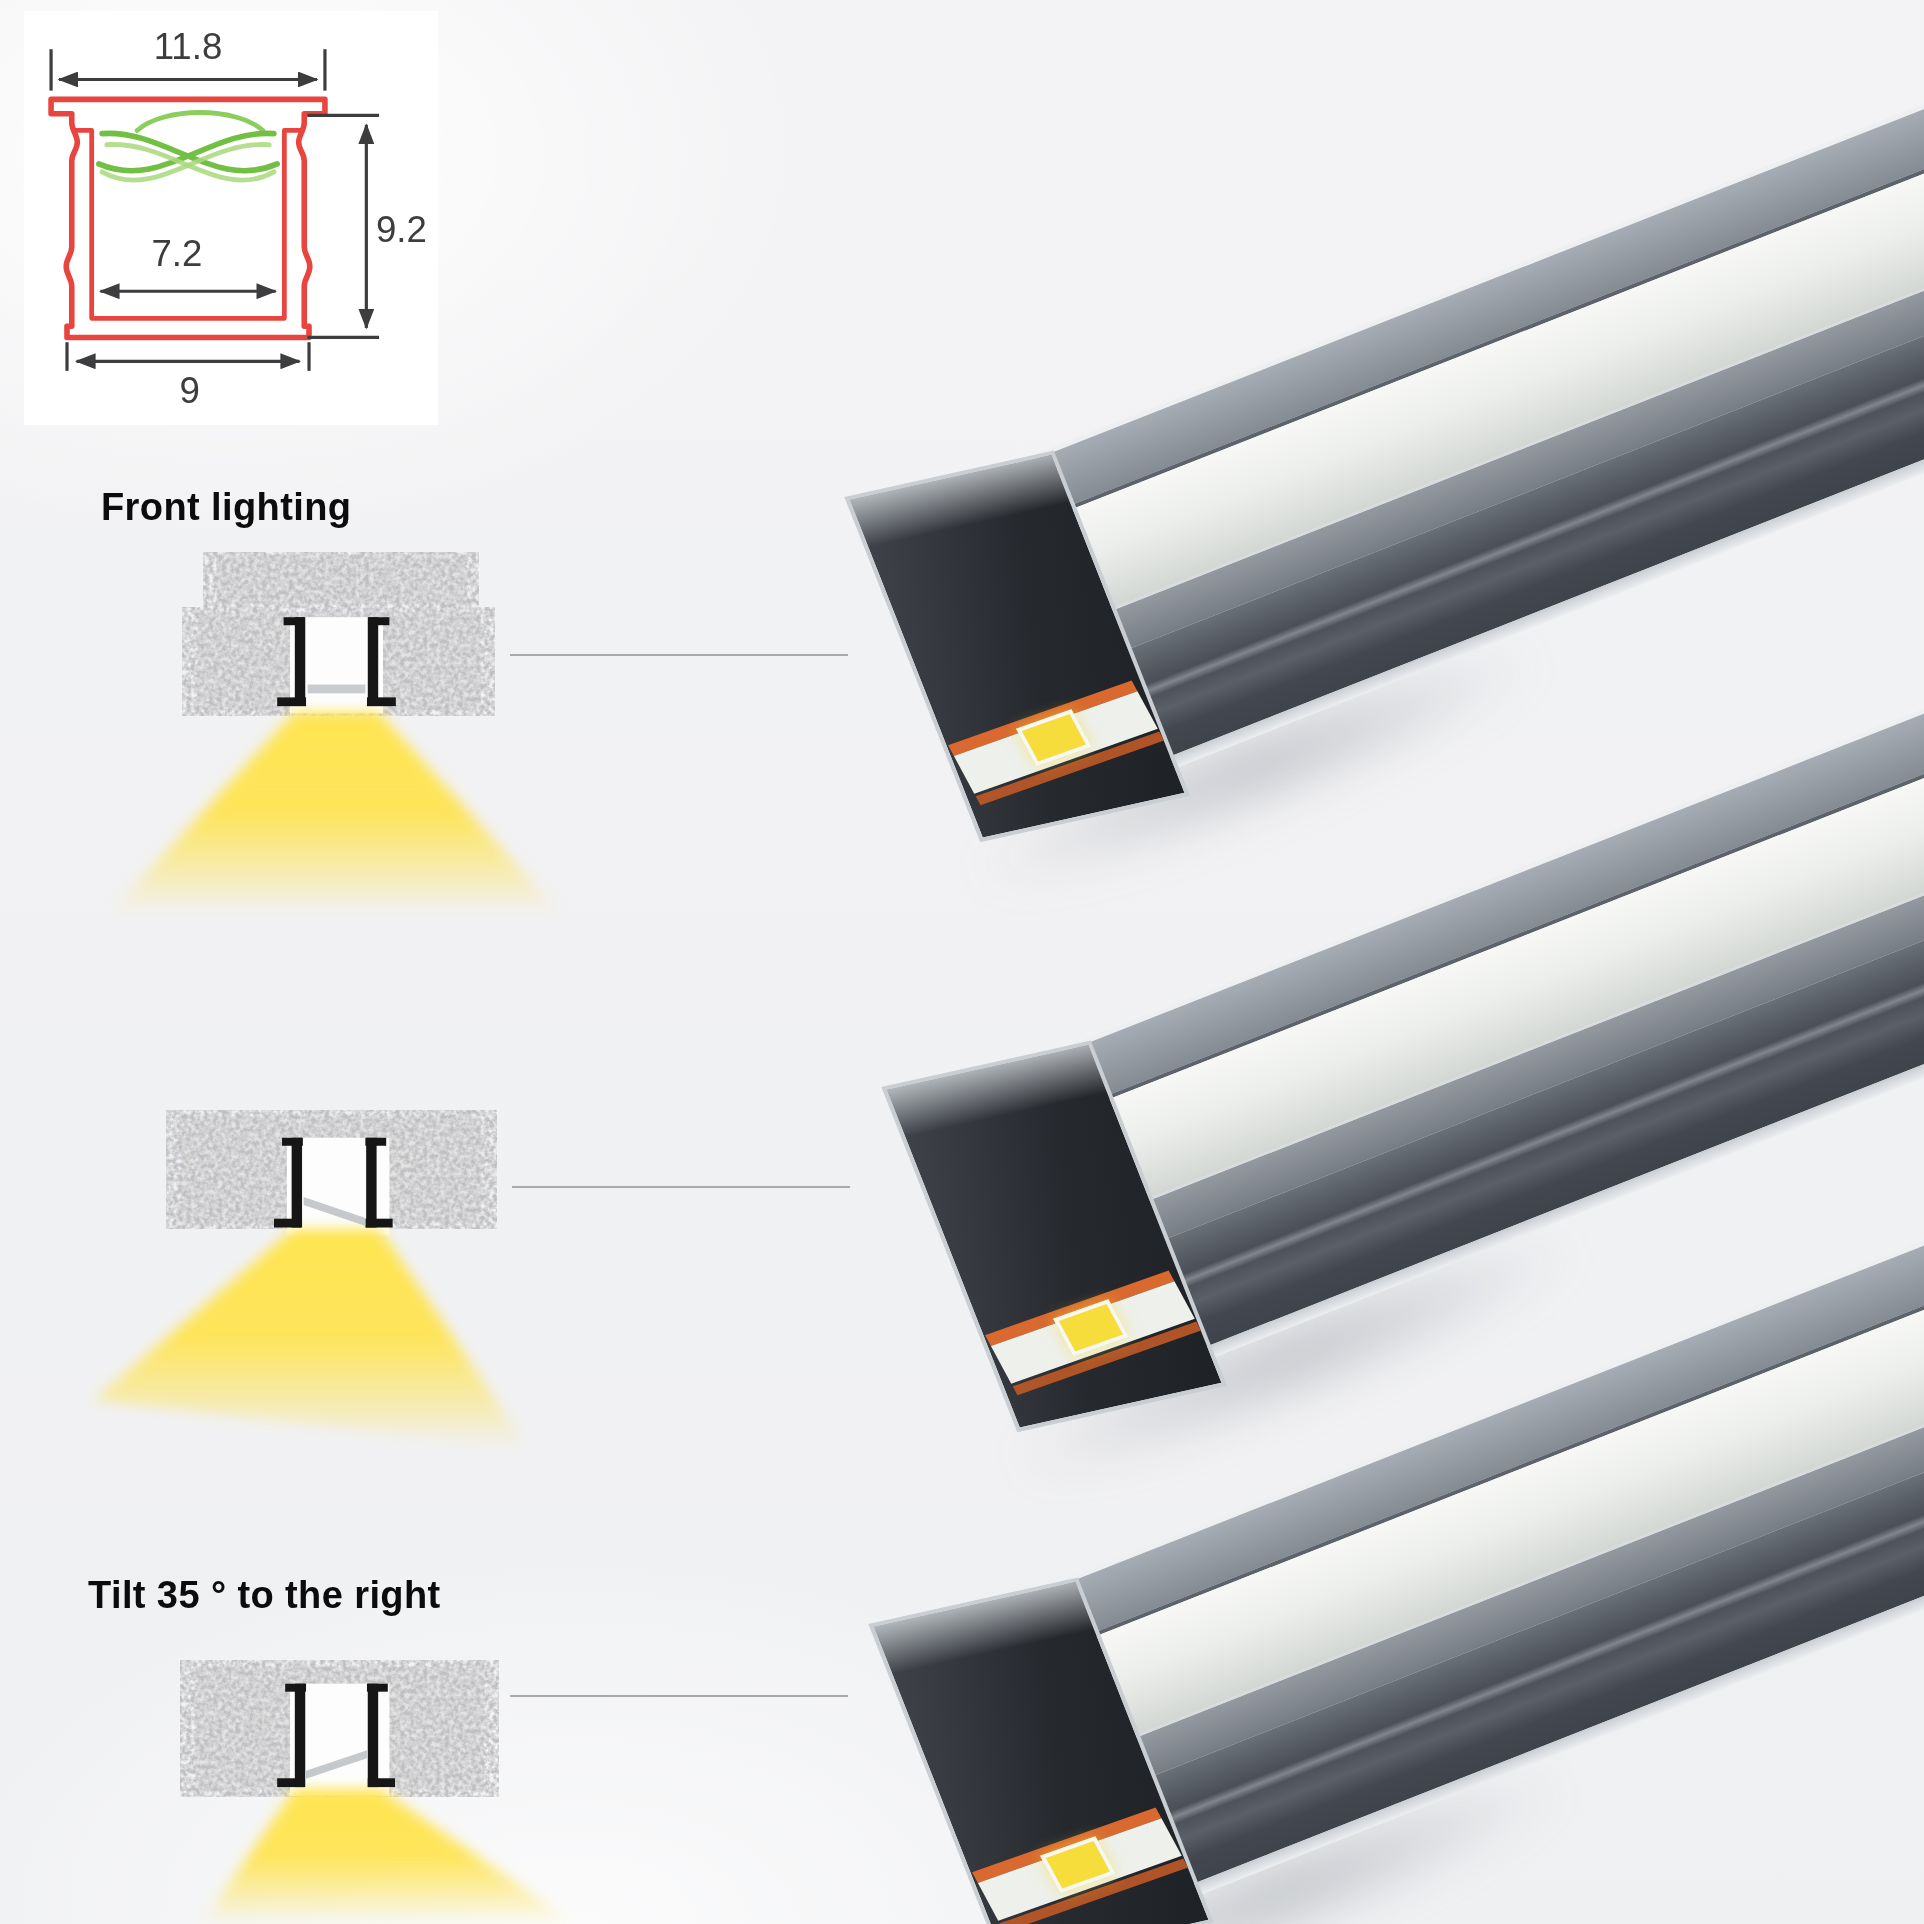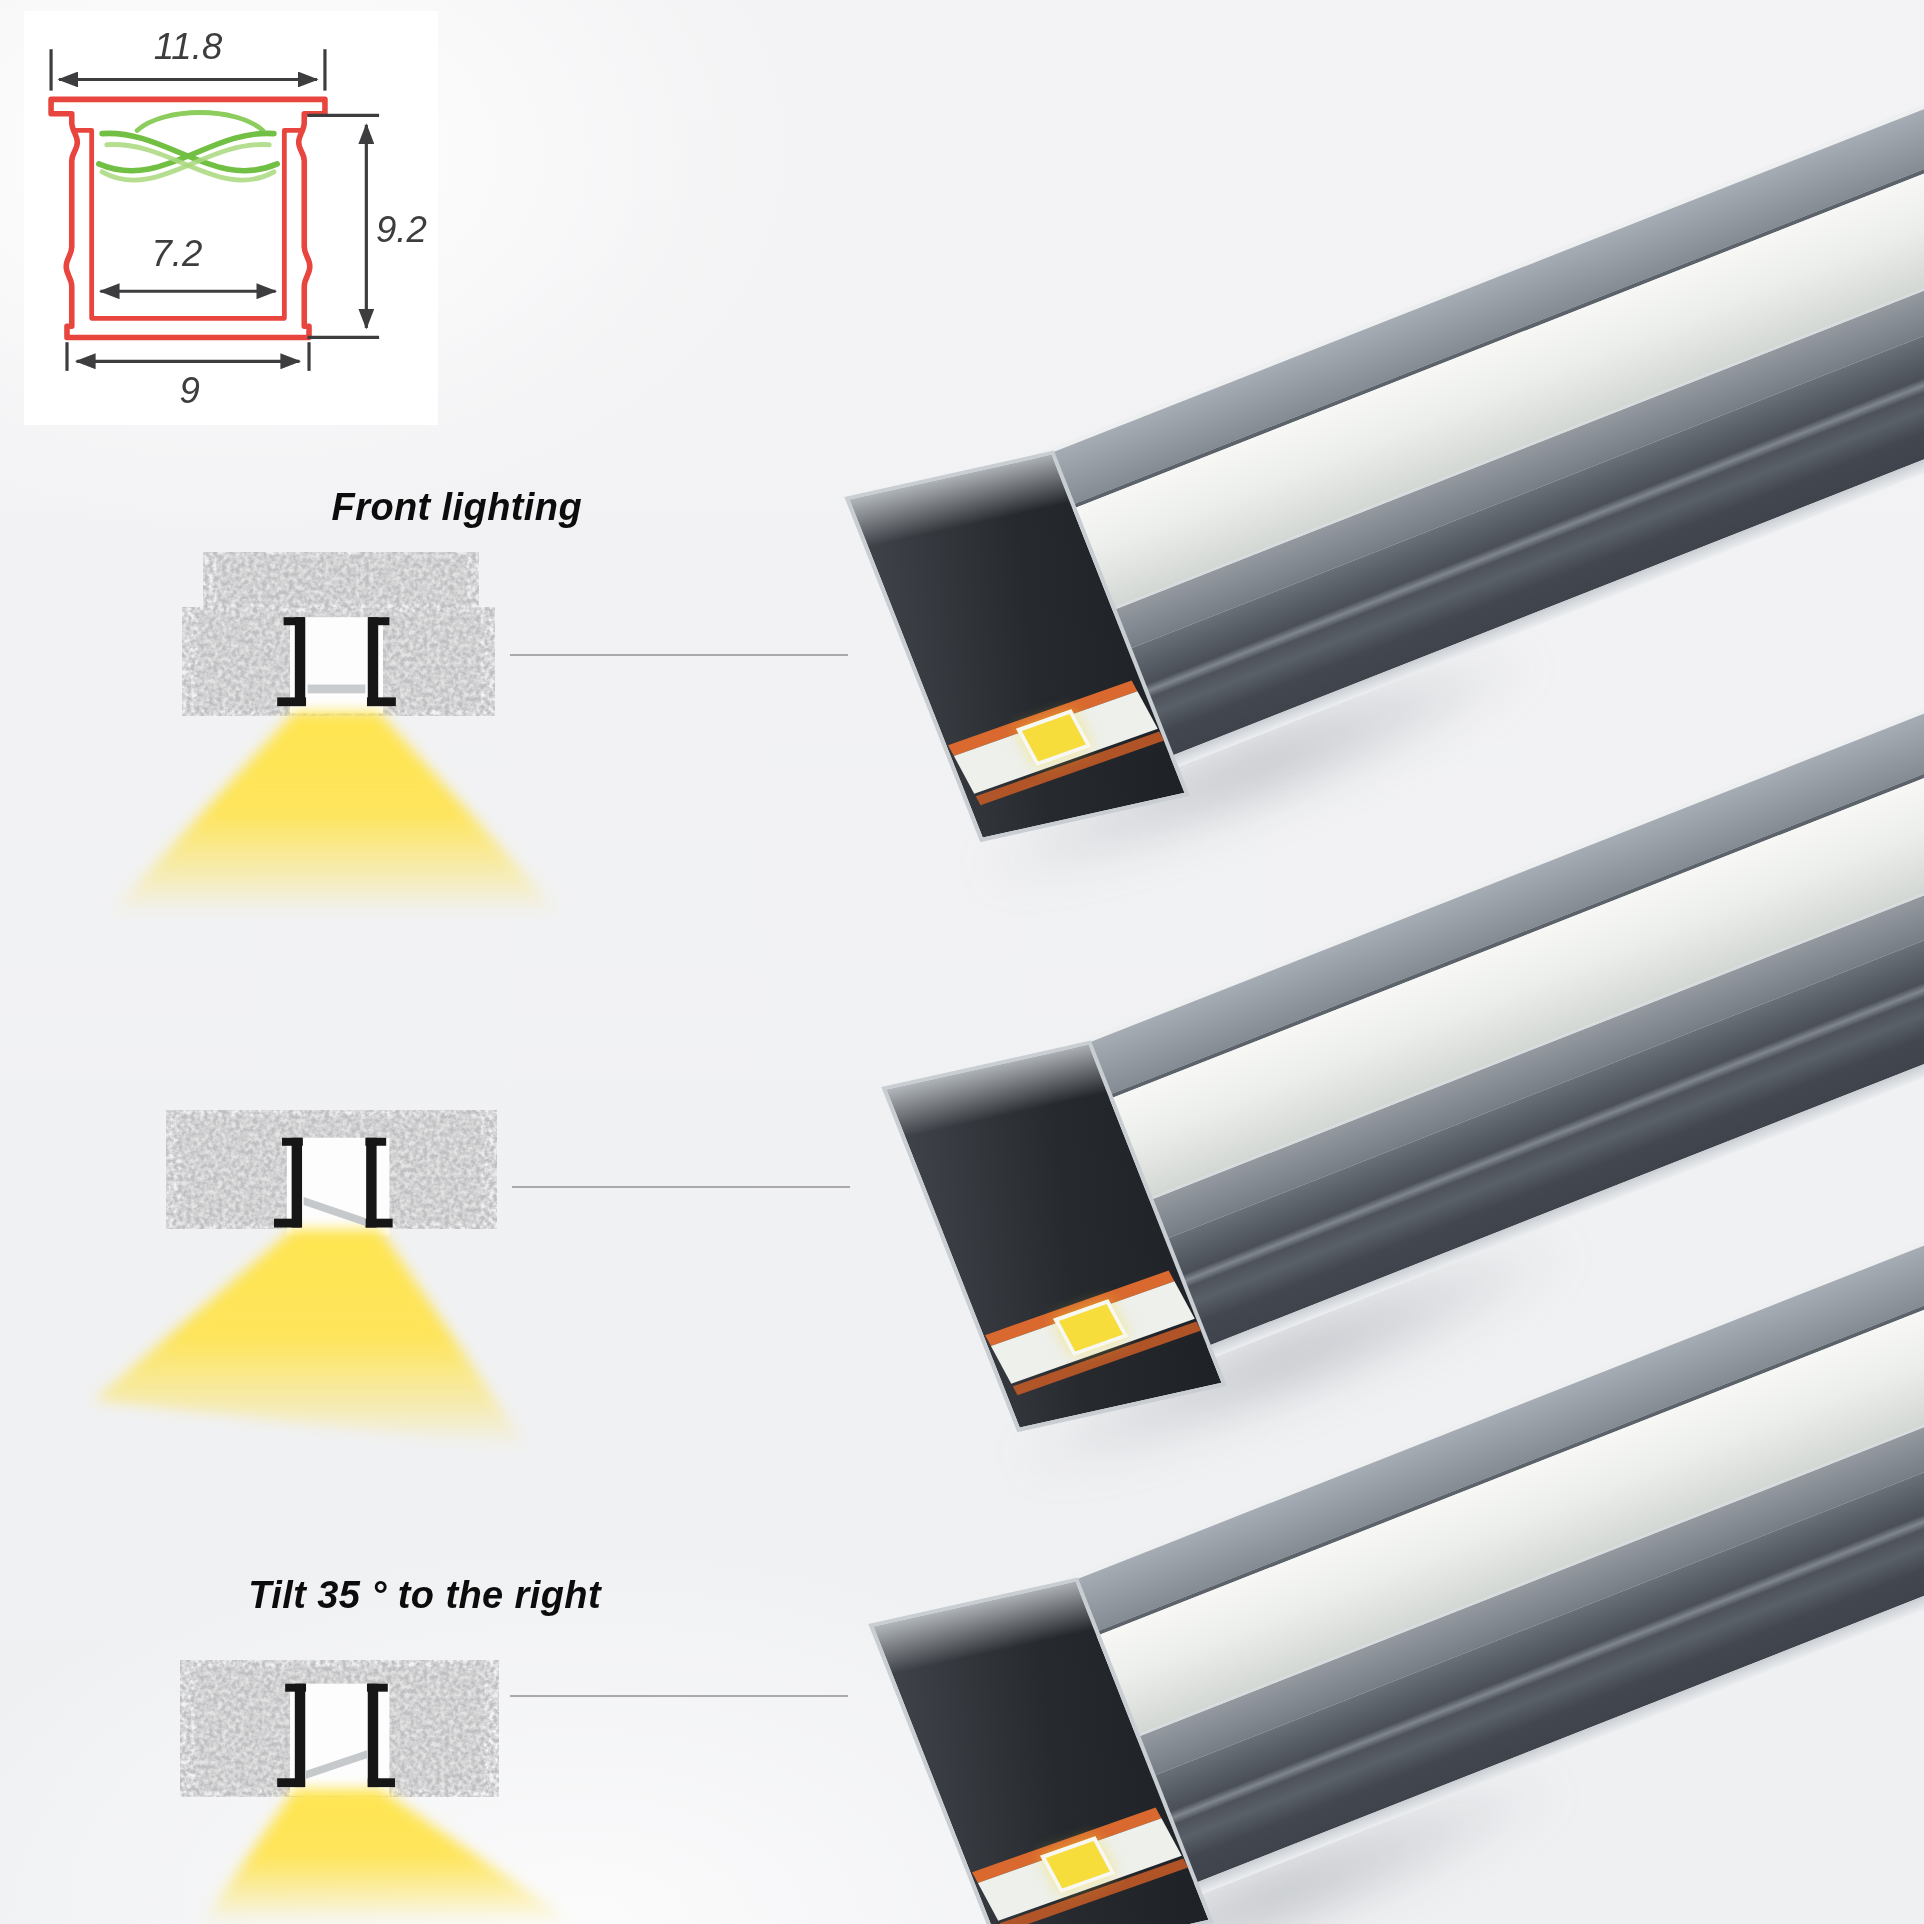--- a/index.html
+++ b/index.html
@@ -7,39 +7,38 @@
     width:1925px;height:1925px;
     font-family:"Liberation Sans", sans-serif;
     background:#f2f3f5;
   }
   .canvas{
     position:relative;width:1925px;height:1925px;overflow:hidden;
     background:
       radial-gradient(962px 642px at 12% 8%, #ffffff 0%, rgba(255,255,255,0) 60%),
       radial-gradient(1283px 722px at 30% 100%, #fbfbfc 0%, rgba(251,251,252,0) 55%),
       linear-gradient(#f3f3f5,#eff0f2);
-    font-style: italic;
   }
 
   
   .diagram-box{
     position:absolute;left:24px;top:11.2px;width:414px;height:414px;background:#ffffff;
   }
   .diagram-box svg{display:block;width:100%;height:100%;}
   .dim-text{fill:#3d3d40;font-family:"Liberation Sans",sans-serif;font-size:46px;}
   .dim-line{stroke:#3d3d40;stroke-width:4;fill:none;}
   .red-line{stroke:#e8453f;stroke-width:7;fill:none;stroke-linejoin:round;}
   .red-line2{stroke:#e8453f;stroke-width:6;fill:none;stroke-linejoin:round;}
   .green1{stroke:#72c043;stroke-width:7;fill:none;stroke-linecap:round;}
   .green2{stroke:#a9d87c;stroke-width:6;fill:none;stroke-linecap:round;opacity:.85;}
   .green3{stroke:#8ccd5d;stroke-width:6;fill:none;stroke-linecap:round;}
 
   
   .sec-label{
-    position:absolute;text-align:right;font-weight:700;font-size:38px;color:#0c0c0d;
+    position:absolute;text-align:left;font-weight:700;font-size:38px;color:#0c0c0d;
     letter-spacing:0.4px;white-space:nowrap;
   }
   #label-front{left:101px;top:486px;width:481px;}
   #label-left{left:96px;top:1057px;width:513px;}
   #label-right{left:88px;top:1574px;width:513px;}
 
   .illu{position:absolute;}
   #illu-front{left:80px;top:537px;width:497px;height:449px;}
   #illu-left{left:80px;top:1048px;width:497px;height:460px;}
   #illu-right{left:80px;top:1569px;width:513px;height:356px;}

